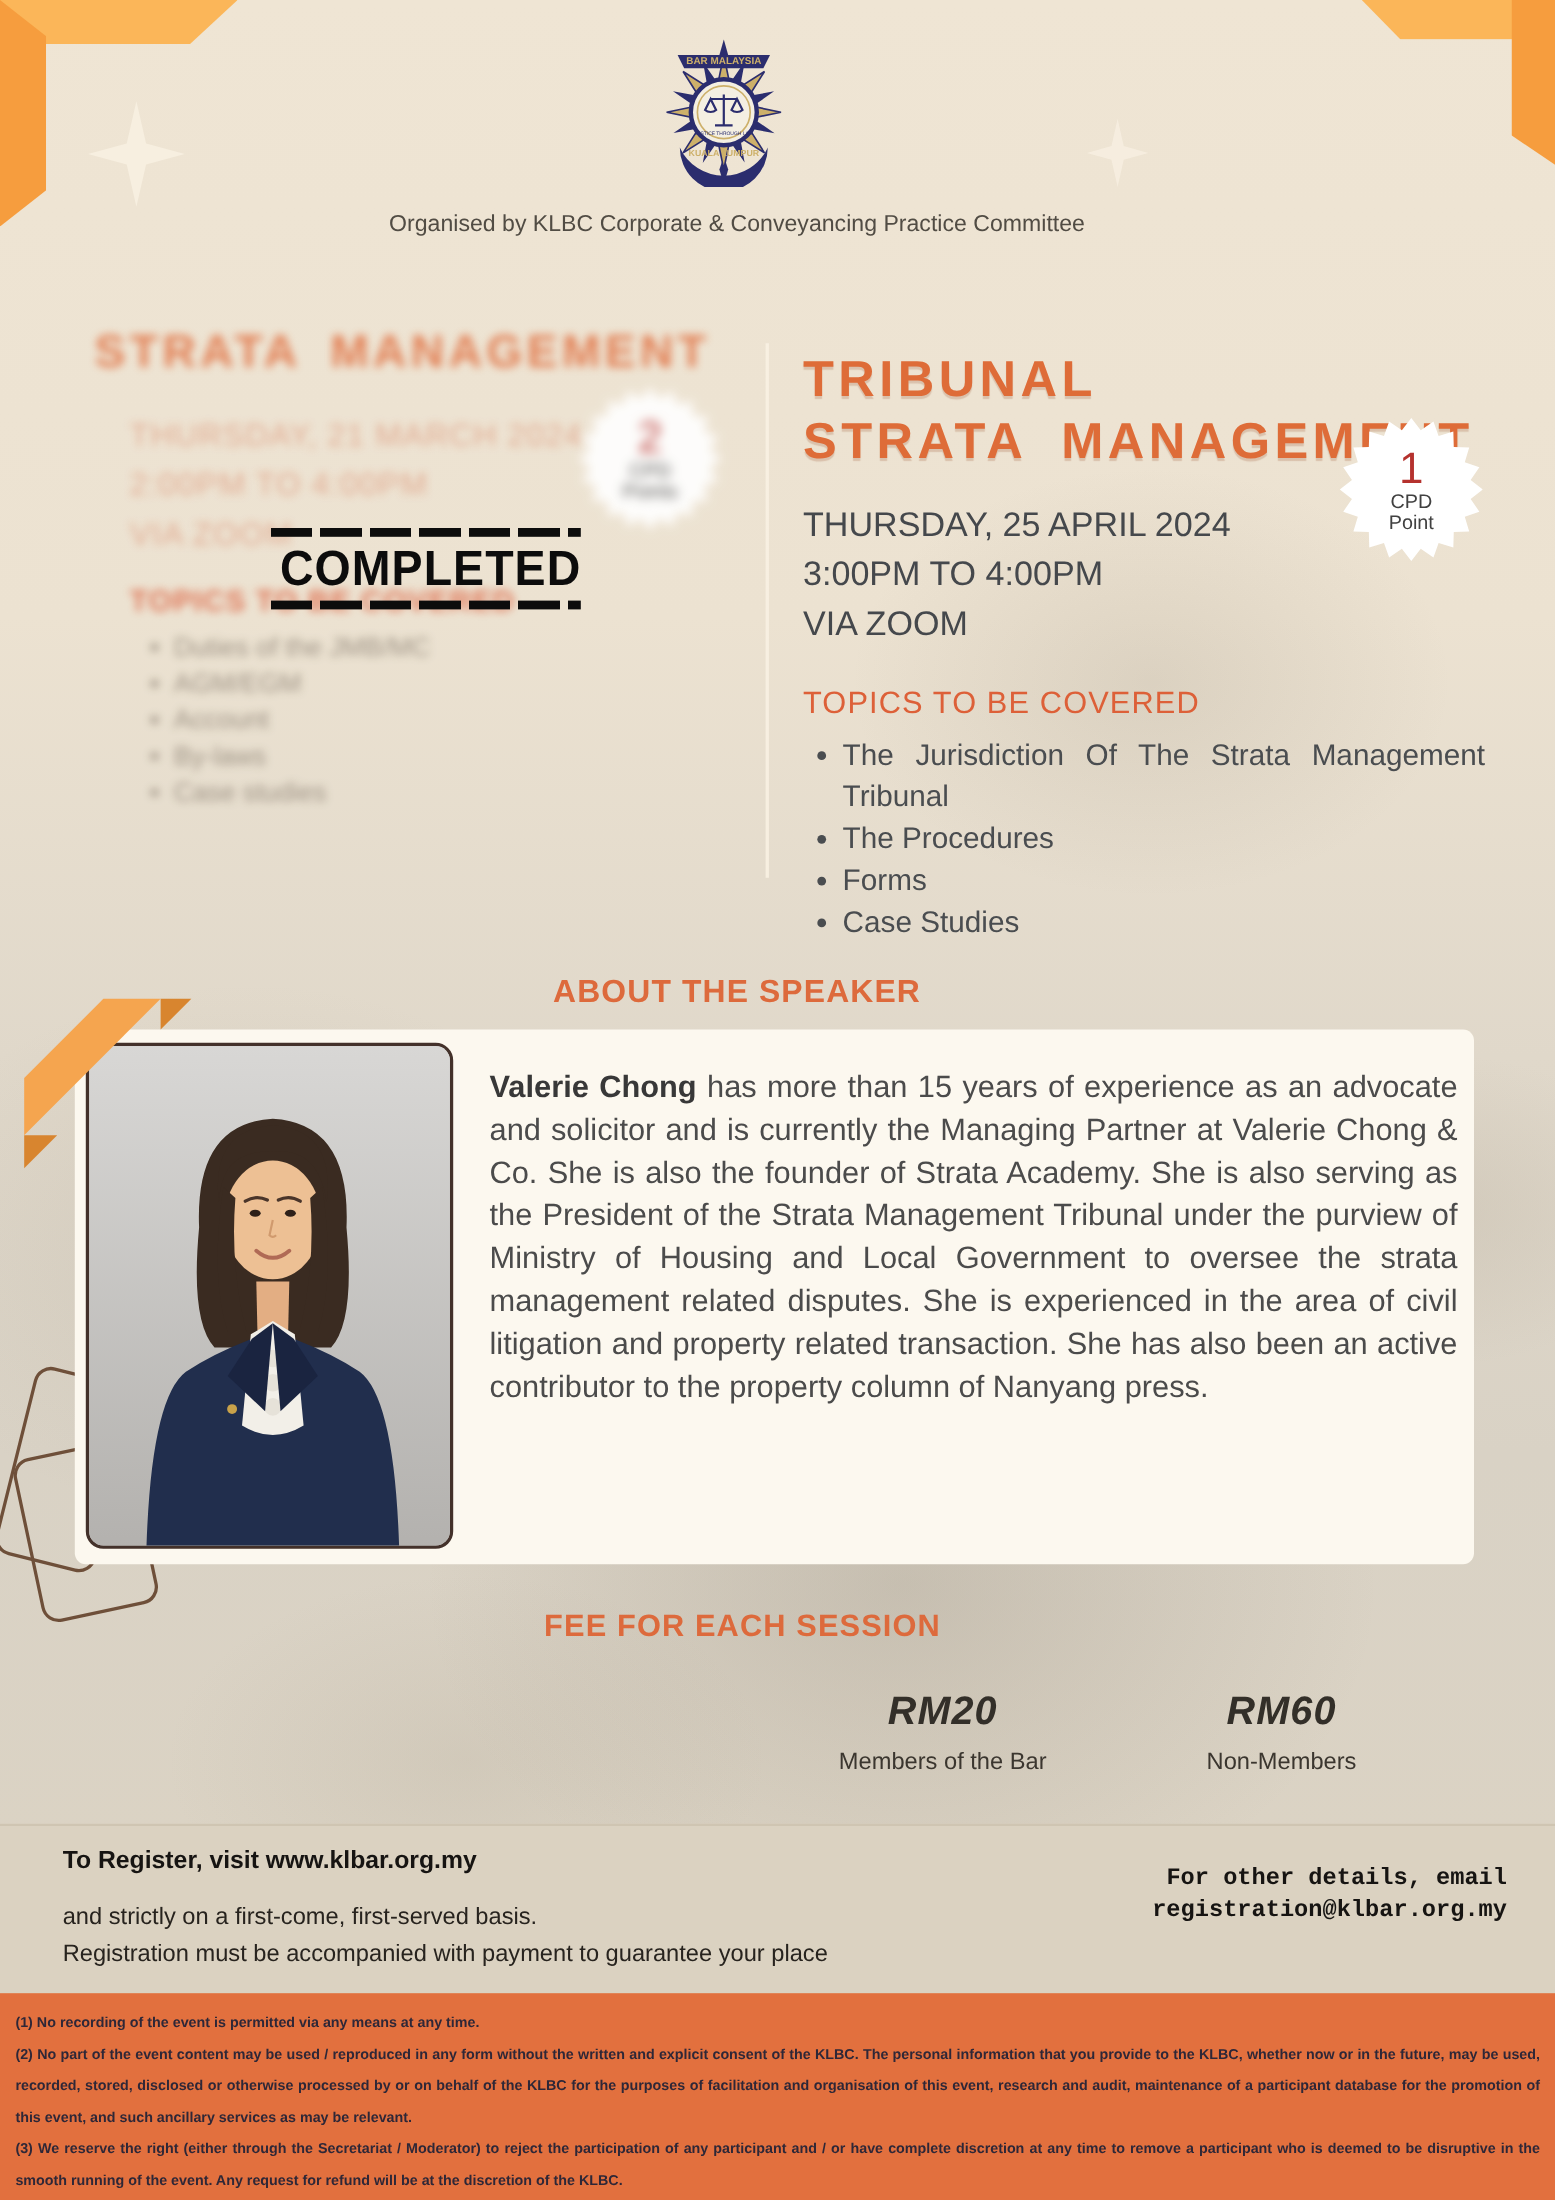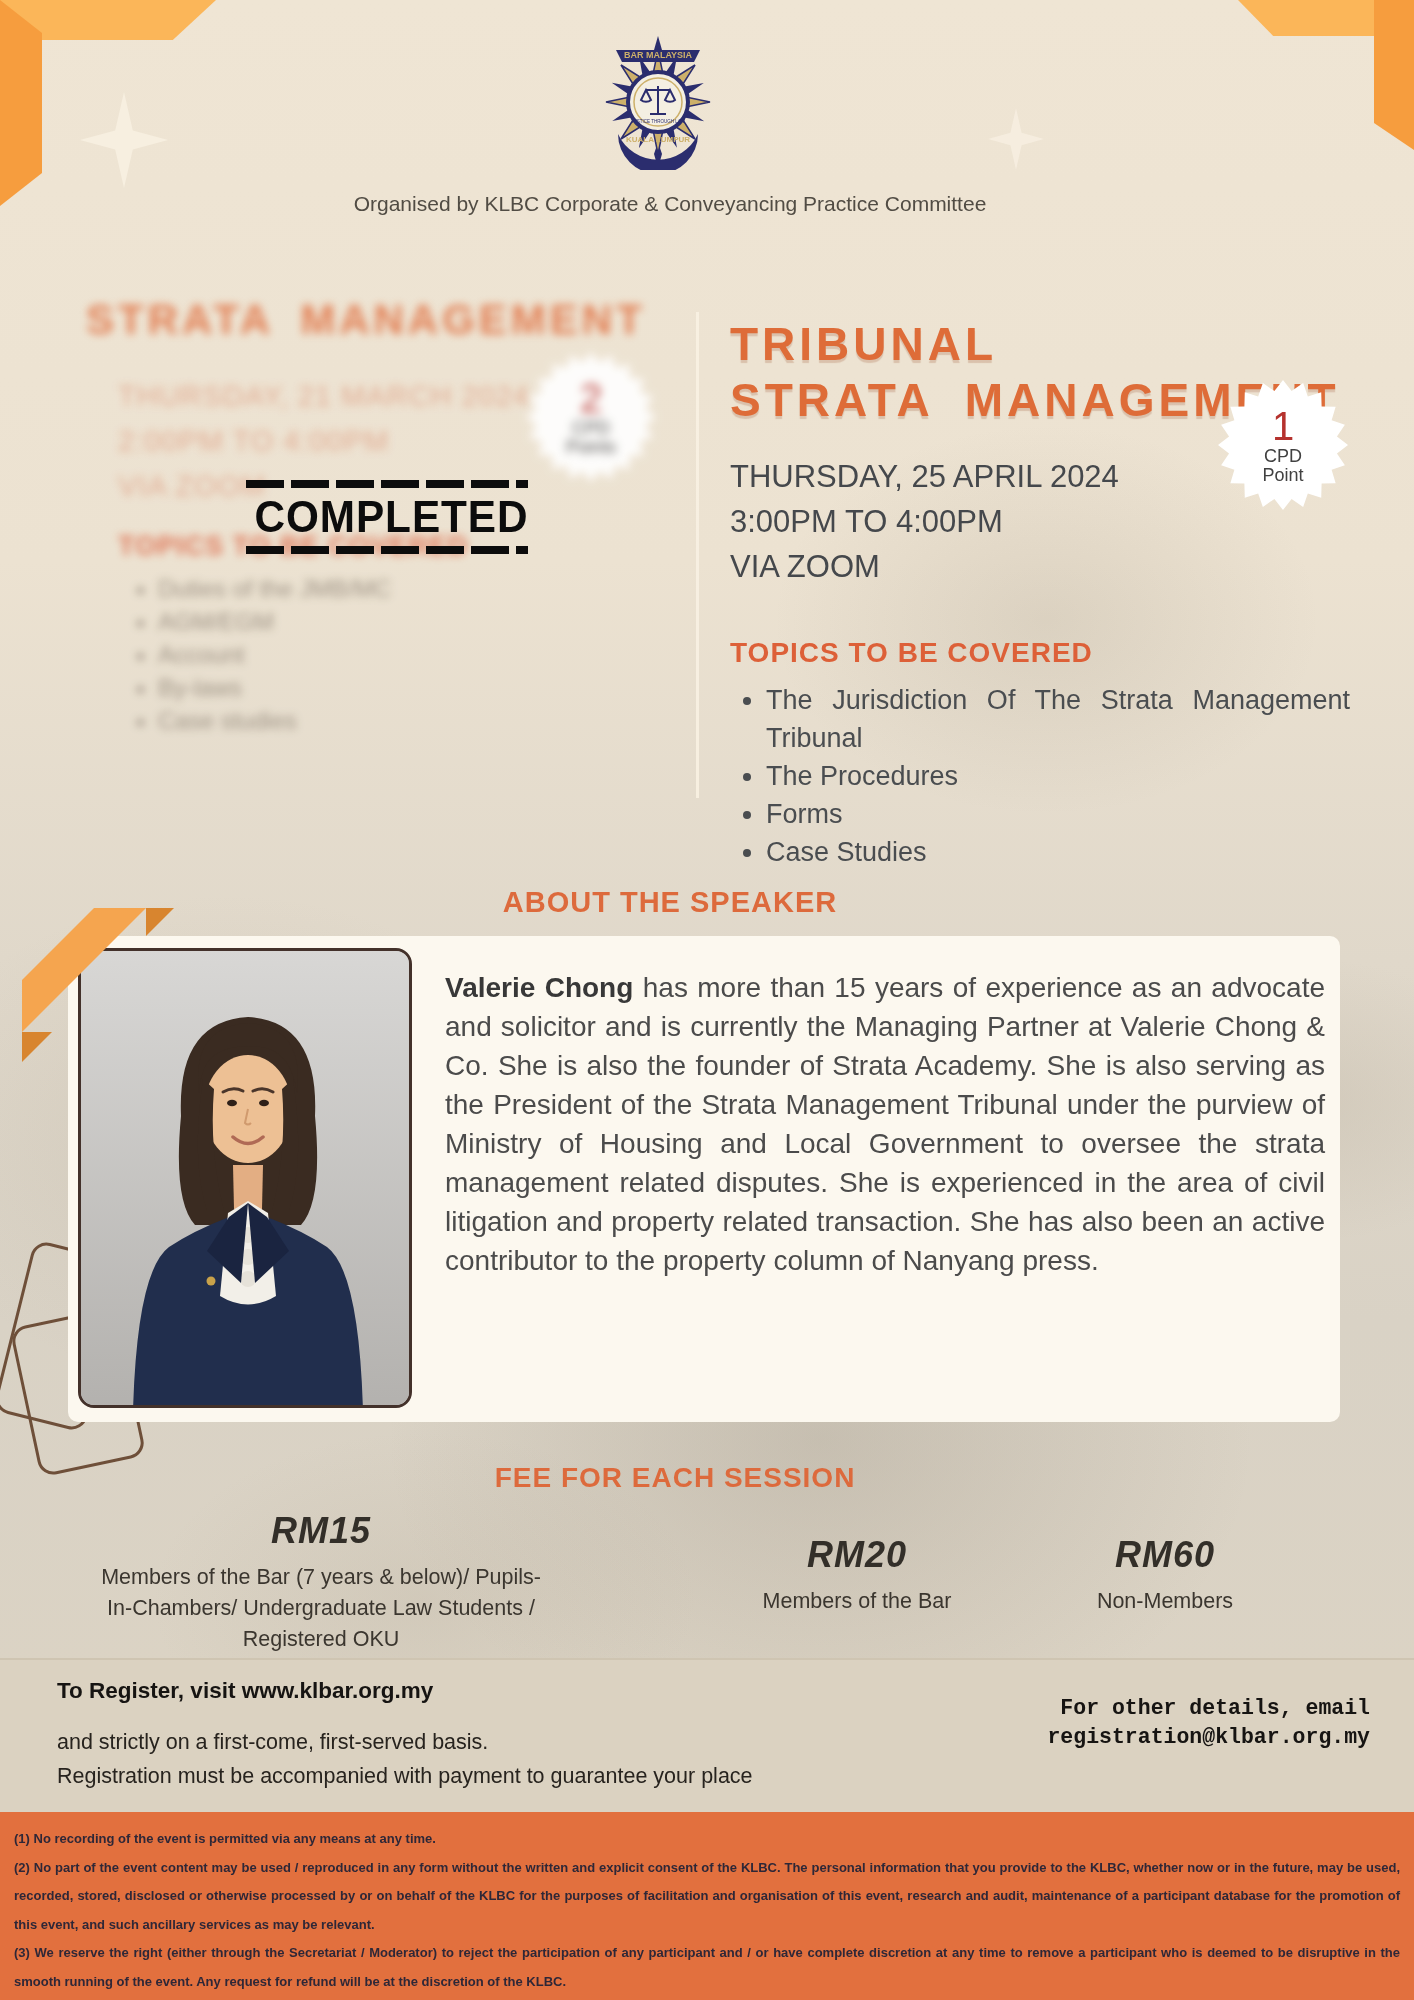--- a/index.html
+++ b/index.html
@@ -29,21 +29,21 @@
   
   .divider{position:absolute;left:696px;top:312px;width:3px;height:486px;background:#f8f1e2;opacity:.9;}
   .col-left{position:absolute;left:86px;top:296px;width:600px;filter:blur(4px);opacity:.82;}
   .col-left .ev-title{font-size:42px;font-weight:800;letter-spacing:4px;word-spacing:12px;color:#e06b3a;}
   .col-left .ev-meta{margin:30px 0 0 32px;font-size:29px;line-height:45px;color:#dfa085;letter-spacing:1px;font-weight:500;}
   .col-left .topics-h{margin:22px 0 0 32px;font-size:27px;font-weight:800;color:#dc5f3d;letter-spacing:1px;}
   .col-left ul{margin:10px 0 0 72px;font-size:24px;line-height:33px;color:#8d8274;}
   .col-right{position:absolute;left:730px;top:316px;width:620px;}
   .col-right .ev-title{font-size:46px;font-weight:800;letter-spacing:4px;word-spacing:16px;line-height:56px;color:#de6c38;text-shadow:0 3px 1px rgba(150,75,35,.22);}
   .col-right .ev-meta{margin-top:26px;font-size:31px;line-height:45px;color:#45484c;}
-  .col-right .topics-h{margin-top:48px;font-size:28px;font-weight:700;color:#dd6038;letter-spacing:1px;}
+  .col-right .topics-h{margin-top:34px;font-size:28px;font-weight:400;color:#dd6038;letter-spacing:1px;}
   .col-right ul{margin:12px 0 0 36px;font-size:27px;line-height:38px;color:#4a4d50;}
   .col-right li.justify{text-align:justify;}
   
   .stamp{position:absolute;left:246px;top:480px;width:282px;z-index:6;text-align:center;}
   .stamp .bar{height:8px;background:repeating-linear-gradient(90deg,#0c0c0c 0 38px,transparent 38px 45px);}
   .stamp .word{font-size:45px;font-weight:800;color:#0c0c0c;letter-spacing:1px;transform:scaleX(.94);margin:3px 0;}
   
   .badge{position:absolute;width:130px;height:130px;}
   .badge svg{position:absolute;inset:0;}
   .badge .txt{position:absolute;inset:0;display:flex;flex-direction:column;align-items:center;justify-content:center;line-height:1.05;}
@@ -224,24 +224,20 @@
   <div class="ribbon">
     <svg viewBox="0 0 200 200" width="200" height="200">
       <polygon points="24,148 24,178 54,148" fill="#d8852f"></polygon>
       <polygon points="148,24 176,24 148,52" fill="#d8852f"></polygon>
       <polygon points="96,24 148,24 24,148 24,96" fill="#f5a54f"></polygon>
     </svg>
   </div>
   <p class="bio"><b>Valerie Chong</b><span> has more than 15 years of experience as an advocate and solicitor and is currently the Managing Partner at Valerie Chong &amp; Co. She is also the founder of Strata Academy.  She is also serving as the President of the Strata Management Tribunal under the purview of Ministry of Housing and Local Government to oversee the strata management related disputes. She is experienced in the area of civil litigation and property related transaction. She has also been an active contributor to the property column of Nanyang press.</span></p>
 
   <div class="fee-h">FEE FOR EACH SESSION</div>
-  <div class="fee fee-1">
-    <div class="price">RM15</div>
-    <div class="aud">Members of the Bar (7 years &amp; below)/ Pupils-In-Chambers/ Undergraduate Law Students / Registered OKU</div>
-  </div>
   <div class="fee fee-2">
     <div class="price">RM20</div>
     <div class="aud">Members of the Bar</div>
   </div>
   <div class="fee fee-3">
     <div class="price">RM60</div>
     <div class="aud">Non-Members</div>
   </div>
 
   <div class="footer-band"></div>

